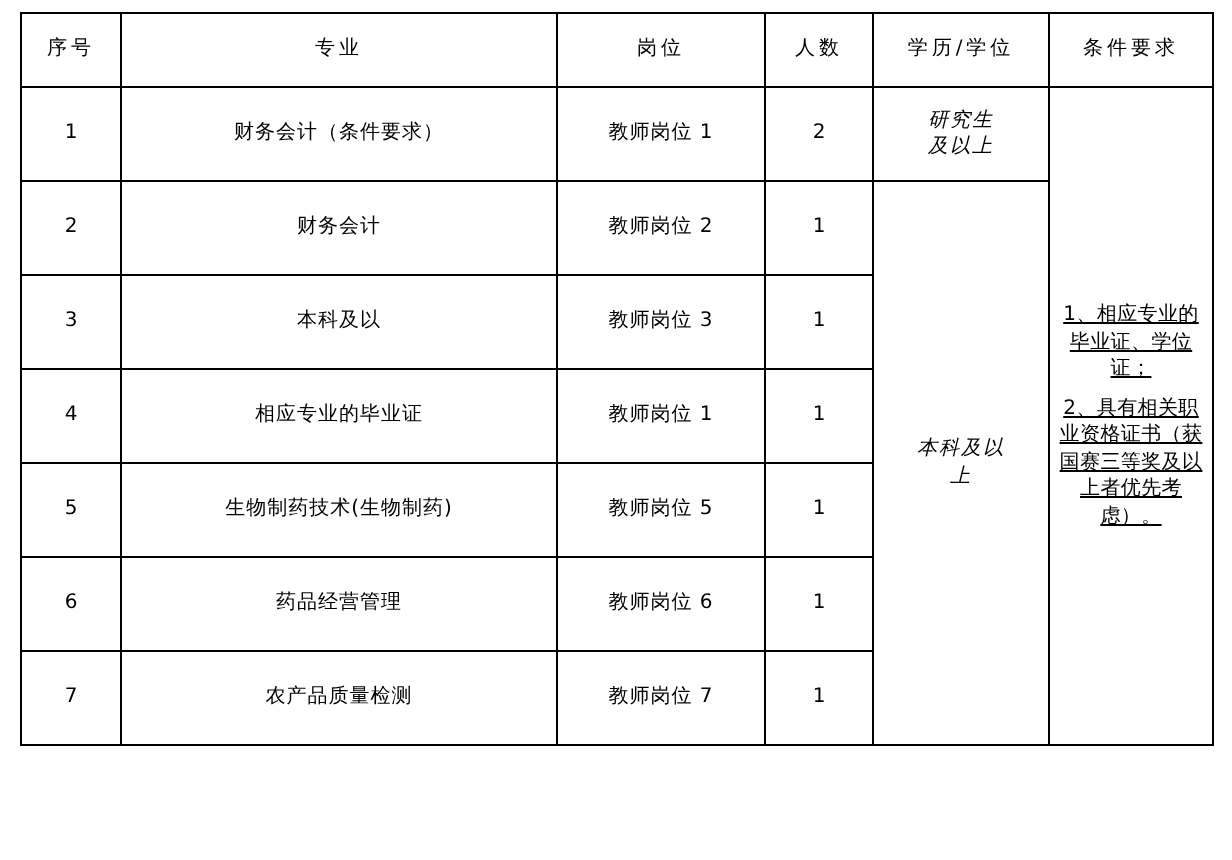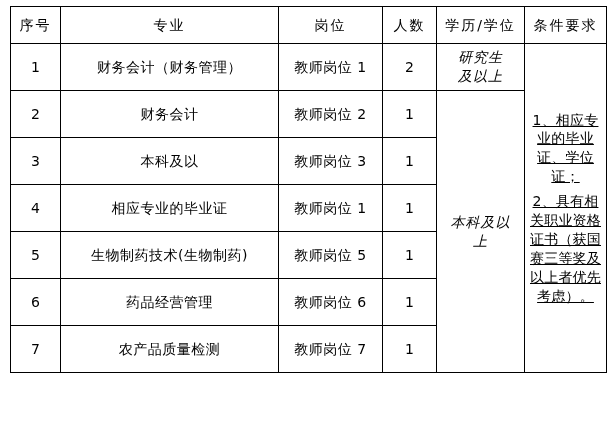--- a/index.html
+++ b/index.html
@@ -18,21 +18,21 @@
     position: relative;
     width: 616px;
     height: 430px;
     box-sizing: border-box;
   }
   table.recruit {
     border-collapse: collapse;
     table-layout: fixed;
     width: 596px;
     margin: 6px 10px 0 10px;
-    font-size: 14px;
+    font-size: 10px;
   }
   table.recruit th,
   table.recruit td {
     border: 1px solid #000000;
     text-align: center;
     vertical-align: middle;
     padding: 2px 3px;
     line-height: 1.35;
     font-weight: normal;
   }
@@ -101,21 +101,21 @@
         <th>专业</th>
         <th>岗位</th>
         <th>人数</th>
         <th>学历/学位</th>
         <th>条件要求</th>
       </tr>
     </thead>
     <tbody>
       <tr>
         <td class="no">1</td>
-        <td class="major">财务会计（财务管理）</td>
+        <td class="major">财务会计（条件要求）</td>
         <td class="post">教师岗位 1</td>
         <td class="count">2</td>
         <td class="degree" rowspan="1">
           <span class="degree-line">研究生</span>
           <span class="degree-line">及以上</span>
         </td>
         <td class="req" rowspan="7">
           <p>1、相应专业的毕业证、学位证；</p>
           <p>2、具有相关职业资格证书（获国赛三等奖及以上者优先考虑）。</p>
         </td>

